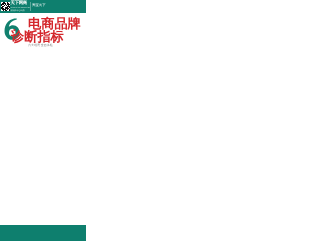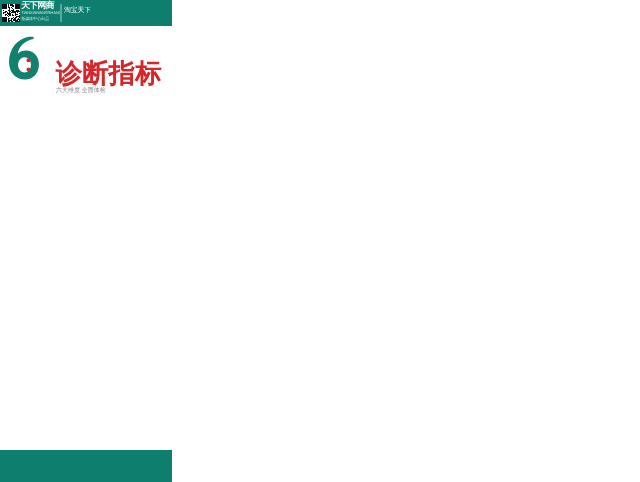--- a/index.html
+++ b/index.html
@@ -16,21 +16,21 @@
   .vdiv{position:absolute;background:#5aa89b;width:1px;}
   .mark2{position:absolute;color:#fff;white-space:nowrap;line-height:1;}
 
   #bignum{position:absolute;color:#11806e;font-weight:bold;line-height:1;}
   .tl{position:absolute;color:#d4262b;font-weight:bold;line-height:1;white-space:nowrap;}
   .subt{position:absolute;color:#8a8a8a;line-height:1;white-space:nowrap;}
 
   #bignum{left:2px;top:17px;width:18px;height:24px;}
   #bignum svg{display:block;}
   #tl1{left:28px;top:17px;font-size:13.2px;}
-  #tl2{left:28px;top:30px;font-size:13.2px;}
+  #tl2{left:11px;top:30px;font-size:13.2px;}
   #st1{left:28px;top:44px;font-size:3px;}
 
   #qr-top{left:1px;top:2px;width:9px;height:9px;}
   #qr-top svg{display:block;}
   #ln-top{left:10.6px;top:1.4px;font-size:4.4px;letter-spacing:-0.3px;}
   #ls-top{left:10.6px;top:6.2px;font-size:2.1px;letter-spacing:-0.1px;line-height:1.45;white-space:pre-line;color:#c7e6de;}
   #vd-top{left:30px;top:2px;height:9px;}
   #mk-top{left:32px;top:4px;font-size:3.4px;}
 </style>
 </head>
@@ -207,17 +207,18 @@
   <div class="mark2" id="mk-top">淘宝天下</div>
 
   <div id="bignum">
     <svg viewBox="0 0 20 26" width="18" height="24">
       <path d="M 16.4 1.2 L 13.6 1.2 C 7.0 2.6 2.8 8.0 2.8 15.2 C 2.8 21.0 6.5 25.0 11.6 25.0 C 16.3 25.0 19.4 21.4 19.4 16.6 C 19.4 12.0 16.4 8.8 12.2 8.8 C 10.3 8.8 8.8 9.4 7.6 10.6 C 8.4 6.4 11.4 3.4 16.4 2.4 Z" fill="#11806e"></path>
       <ellipse cx="11.4" cy="16.8" rx="3.6" ry="4.2" fill="#fff"></ellipse>
       <circle cx="13.6" cy="14.2" r="1.1" fill="#d9262a"></circle>
       <circle cx="13.6" cy="19.4" r="1.1" fill="#d9262a"></circle>
     </svg>
   </div>
+  <div class="tl" id="tl1">电商品牌</div>
   <div class="tl" id="tl2">诊断指标</div>
   <div class="subt" id="st1">六大维度 全面体检</div>
 
   <div class="bar" id="footer"></div>
 </div>
 
 </body></html>

